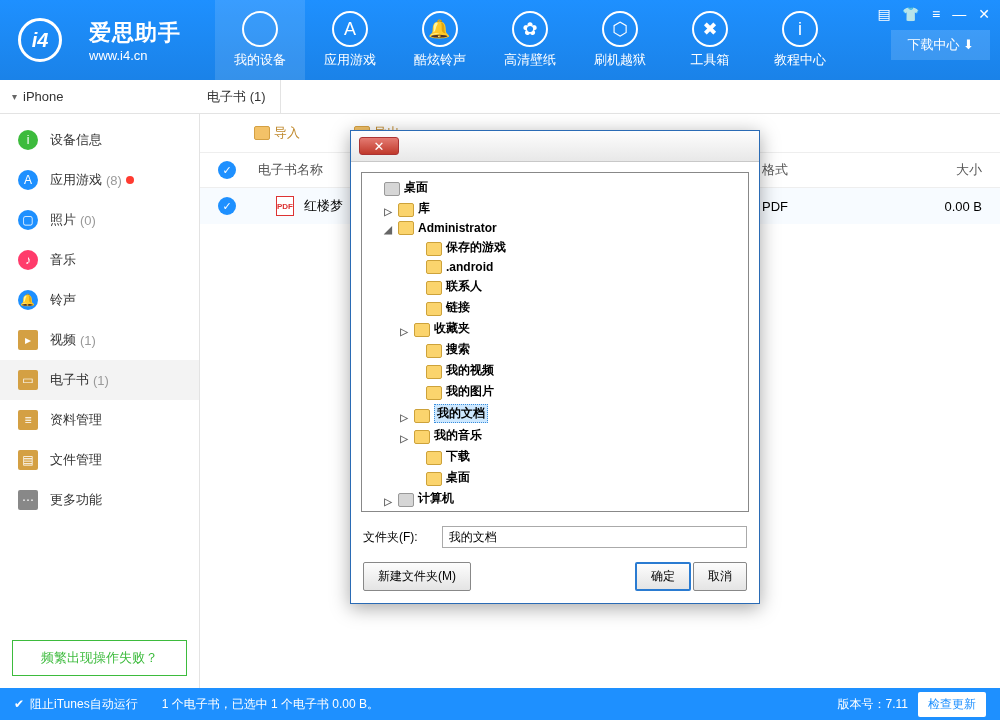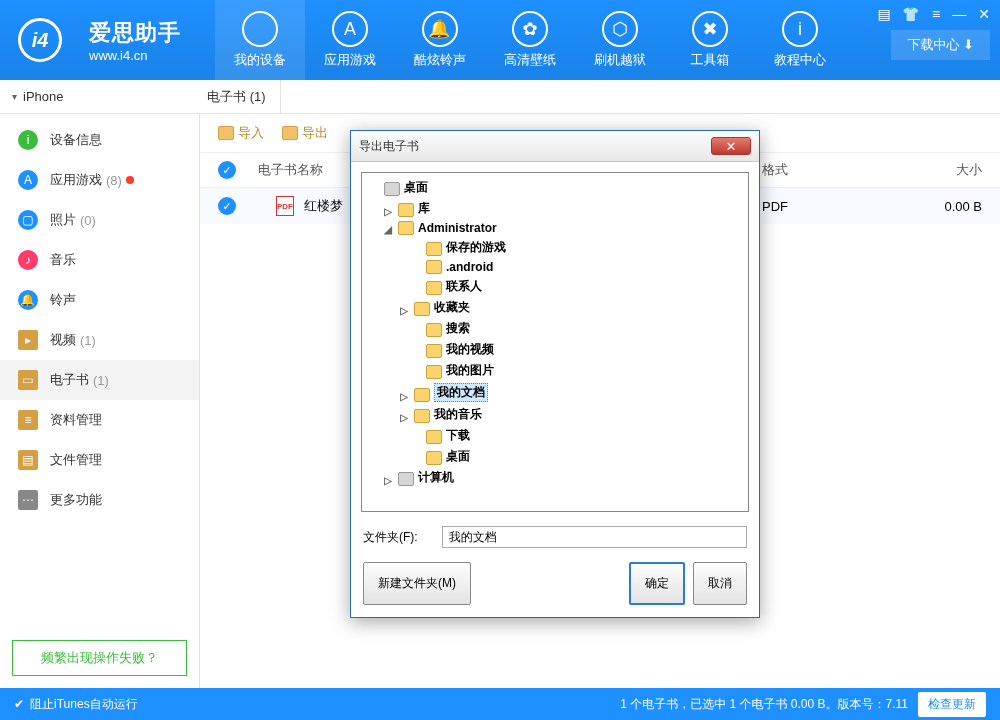--- a/index.html
+++ b/index.html
@@ -30,52 +30,52 @@
 .side-item { display:flex; align-items:center; padding:10px 18px; font-size:13px; color:#333; cursor:pointer; position:relative; }
 .side-item.active { background:#f3f3f3; }
 .side-ic { width:20px; height:20px; margin-right:12px; border-radius:50%; display:flex; align-items:center; justify-content:center; color:#fff; font-size:12px; }
 .side-item .cnt { color:#999; margin-left:4px; }
 .red-dot { width:8px; height:8px; background:#ff3b30; border-radius:50%; margin-left:4px; }
 .side-footer { position:absolute; bottom:12px; left:12px; right:12px; border:1px solid #3dbb3d; color:#3dbb3d; text-align:center; padding:8px 4px; font-size:13px; cursor:pointer; }
 
 
 .content { flex:1; }
 .toolbar { display:flex; align-items:center; padding:10px 18px; gap:18px; font-size:13px; border-bottom:1px solid #eee; }
-.tool-btn { display:flex; align-items:center; gap:4px; color:#c08a2e; cursor:pointer; }
+.tool-btn { display:flex; align-items:center; gap:4px; color:#c08a2e; cursor:pointer;margin-left:36px; }
 .fold-ic { width:16px; height:14px; background:#f3c268; border:1px solid #d4a043; border-radius:2px; position:relative; }
 .table-hdr { display:flex; font-size:13px; color:#555; padding:8px 18px; border-bottom:1px solid #eee; }
 .th-chk { width:40px; }
 .th-name { flex:1; }
 .th-fmt { width:140px; }
 .th-size { width:80px; text-align:right; }
 .row { display:flex; align-items:center; padding:8px 18px; font-size:13px; }
 .row.sel { background:#f7fbff; }
 .chk { width:18px; height:18px; border-radius:50%; background:#1e90ff; color:#fff; display:flex; align-items:center; justify-content:center; font-size:11px; }
 .pdf-ic { width:18px; height:20px; background:#fff; border:1px solid #d33; color:#d33; font-size:8px; display:flex; align-items:center; justify-content:center; margin:0 10px 0 18px; font-weight:bold; }
 
 
 .footer { position:absolute; bottom:0; left:0; right:0; height:32px; background:#1e90ff; color:#fff; display:flex; align-items:center; font-size:12px; padding:0 14px; }
-.footer .mid { flex:1; padding-left:24px;text-align:right; }
+.footer .mid { flex:1; padding-left:24px; }
 .footer .chk-upd { background:#fff; color:#1e90ff; padding:4px 10px; border-radius:2px; cursor:pointer; margin-left:10px; }
 
 
 .dialog { position:absolute; top:130px; left:350px; width:410px; background:#fff; border:1px solid #2a6bb5; box-shadow:0 4px 18px rgba(0,0,0,0.35); font-size:12px; }
 .dlg-title { background:linear-gradient(#fdfdfd,#e8e8e8); padding:6px 8px; display:flex; align-items:center; border-bottom:1px solid #c8c8c8; }
 .dlg-title .txt { flex:1; color:#333; }
 .dlg-close { width:40px; height:18px; background:linear-gradient(#e47b72,#c0392b); border:1px solid #a33; border-radius:3px; color:#fff; display:flex; align-items:center; justify-content:center; font-size:13px; cursor:pointer; }
 .tree { border:1px solid #888; margin:10px; height:340px; overflow:auto; background:#fff; padding:4px 2px; }
 .tn { display:flex; align-items:flex-end; padding:2px 0; cursor:pointer; white-space:nowrap;font-weight:bold; }
 .tn .exp { width:12px; text-align:center; color:#666; font-size:10px; }
 .tn .ic { width:16px; height:14px; margin:0 4px; background:#fbd46d; border:1px solid #cda23a; border-radius:2px; }
 .tn .ic.cmp { background:#d6d6d6; border-color:#999; }
 .tn.sel .lbl { background:#cde8ff; border:1px dotted #3a8ddb; padding:0 2px; }
 .dlg-row { display:flex; align-items:center; padding:4px 12px; gap:24px; }
 .dlg-row input { flex:1; border:1px solid #aaa; padding:3px 6px; font-size:12px; }
 .dlg-btns { display:flex; justify-content:space-between; padding:10px 12px 12px; }
-.dlg-btn { border:1px solid #888; background:linear-gradient(#fdfdfd,#e4e4e4); padding:11px 14px; font-size:12px; cursor:pointer; border-radius:2px; }
+.dlg-btn { border:1px solid #888; background:linear-gradient(#fdfdfd,#e4e4e4); padding:4px 14px; font-size:12px; cursor:pointer; border-radius:2px; }
 .dlg-btn.primary { border:2px solid #2a7bd1; }
 </style>
 </head>
 <body>
 
 <div class="header">
   <div class="logo">
     <div class="logo-badge">i4</div>
     <div class="logo-text">
       <div class="cn">爱思助手</div>
@@ -214,21 +214,20 @@
 <div class="footer">
   <span style="margin-right:6px">✔</span>
   <span>阻止iTunes自动运行</span>
   <span class="mid">1 个电子书，已选中 1 个电子书 0.00 B。</span>
   <span>版本号：7.11</span>
   <span class="chk-upd">检查更新</span>
 </div>
 
 <div class="dialog">
   <div class="dlg-title">
-    <span class="txt">导出电子书</span>
     <div class="dlg-close">✕</div>
   </div>
   <div class="tree">
     <div class="tn" style="padding-left:4px">
         <span class="exp"></span>
         <span class="ic cmp"></span>
         <span class="lbl">桌面</span>
       </div>
     <div class="tn" style="padding-left:18px">
         <span class="exp">▷</span>
@@ -247,20 +246,25 @@
       </div>
     <div class="tn" style="padding-left:46px">
         <span class="exp"></span>
         <span class="ic"></span>
         <span class="lbl">.android</span>
       </div>
     <div class="tn" style="padding-left:46px">
         <span class="exp"></span>
         <span class="ic"></span>
         <span class="lbl">联系人</span>
+      </div>
+    <div class="tn" style="padding-left:46px">
+        <span class="exp"></span>
+        <span class="ic"></span>
+        <span class="lbl">链接</span>
       </div>
     <div class="tn" style="padding-left:34px">
         <span class="exp">▷</span>
         <span class="ic"></span>
         <span class="lbl">收藏夹</span>
       </div>
     <div class="tn" style="padding-left:46px">
         <span class="exp"></span>
         <span class="ic"></span>
         <span class="lbl">搜索</span>
@@ -300,18 +304,18 @@
         <span class="ic cmp"></span>
         <span class="lbl">计算机</span>
       </div>
   </div>
   <div class="dlg-row">
     <span>文件夹(F):</span>
     <input type="text" value="我的文档" style="">
   </div>
   <div class="dlg-btns">
     <button class="dlg-btn">新建文件夹(M)</button>
-    <div style="display:flex;gap:8px">
+    <div style="display:flex;gap:2px">
       <button class="dlg-btn primary">确定</button>
       <button class="dlg-btn">取消</button>
     </div>
   </div>
 </div>
 
 </body></html>

